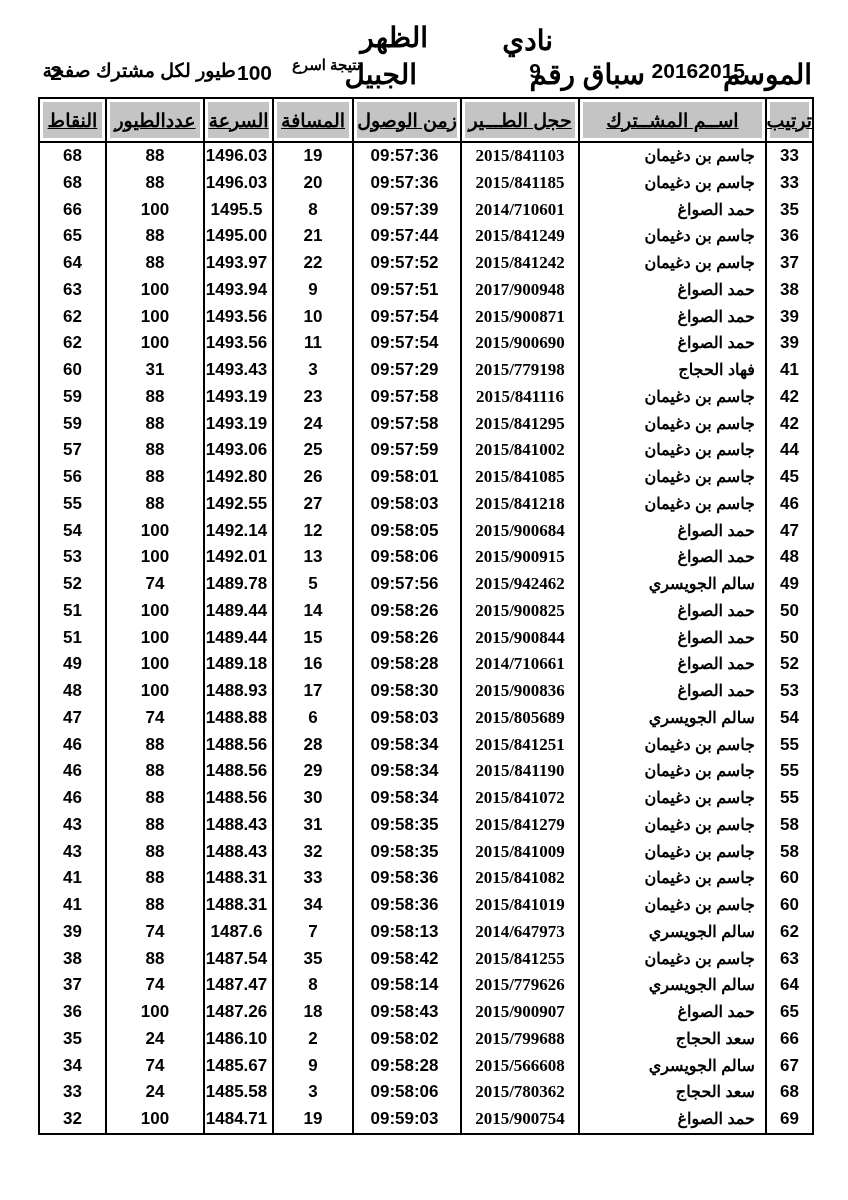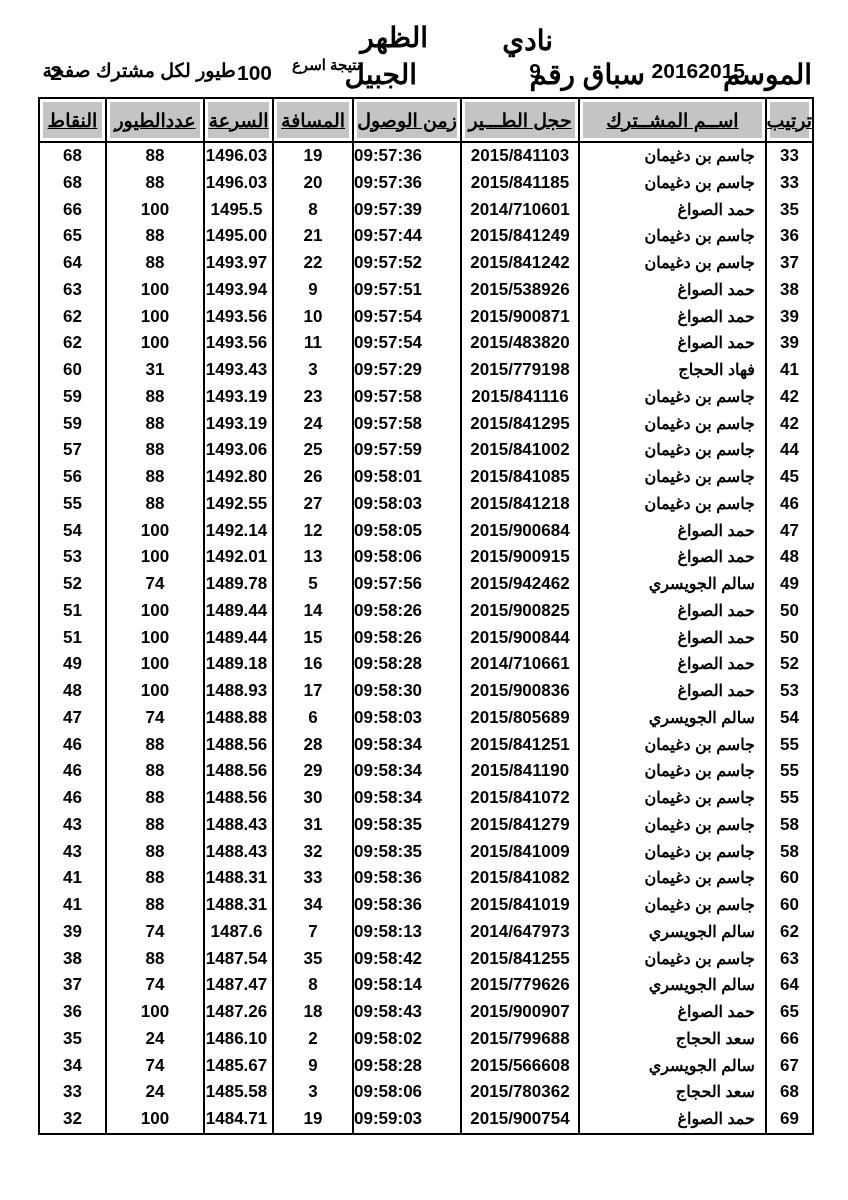--- a/index.html
+++ b/index.html
@@ -68,22 +68,22 @@
   #results tbody tr { height: 26.75px; }
   #results tbody td {
     font-size: 17px;
     line-height: 26.75px;
     vertical-align: middle;
     text-align: center;
   }
   
   #results td.col-name    { text-align: right; padding-right: 10px; font-size: 16px; }
   #results td.col-rank    { direction: ltr; }
-  #results td.col-ring    { direction: ltr; }
-  #results td.col-arrival { direction: ltr; text-align: left; padding-right: 5px; }
+  #results td.col-ring    { direction: ltr; font-family: Liberation Serif, serif; }
+  #results td.col-arrival { direction: ltr; text-align: center; padding-right: 5px; }
   #results td.col-distance{ direction: ltr; }
   #results td.col-speed   { direction: ltr; text-align: center; padding-right: 4px; }
   #results td.col-birds   { direction: ltr; }
   #results td.col-points  { direction: ltr; }
 </style>
 </head>
 <body>
 
 <div id="page">
 
@@ -171,41 +171,41 @@
           <td class="col-ring">2015/841242</td>
           <td class="col-arrival">09:57:52</td>
           <td class="col-distance">22</td>
           <td class="col-speed">1493.97</td>
           <td class="col-birds">88</td>
           <td class="col-points">64</td>
         </tr>
         <tr>
           <td class="col-rank">38</td>
           <td class="col-name">حمد الصواغ</td>
-          <td class="col-ring">2015/538926</td>
+          <td class="col-ring">2017/900948</td>
           <td class="col-arrival">09:57:51</td>
           <td class="col-distance">9</td>
           <td class="col-speed">1493.94</td>
           <td class="col-birds">100</td>
           <td class="col-points">63</td>
         </tr>
         <tr>
           <td class="col-rank">39</td>
           <td class="col-name">حمد الصواغ</td>
           <td class="col-ring">2015/900871</td>
           <td class="col-arrival">09:57:54</td>
           <td class="col-distance">10</td>
           <td class="col-speed">1493.56</td>
           <td class="col-birds">100</td>
           <td class="col-points">62</td>
         </tr>
         <tr>
           <td class="col-rank">39</td>
           <td class="col-name">حمد الصواغ</td>
-          <td class="col-ring">2015/483820</td>
+          <td class="col-ring">2015/900690</td>
           <td class="col-arrival">09:57:54</td>
           <td class="col-distance">11</td>
           <td class="col-speed">1493.56</td>
           <td class="col-birds">100</td>
           <td class="col-points">62</td>
         </tr>
         <tr>
           <td class="col-rank">41</td>
           <td class="col-name">فهاد الحجاج</td>
           <td class="col-ring">2015/779198</td>

